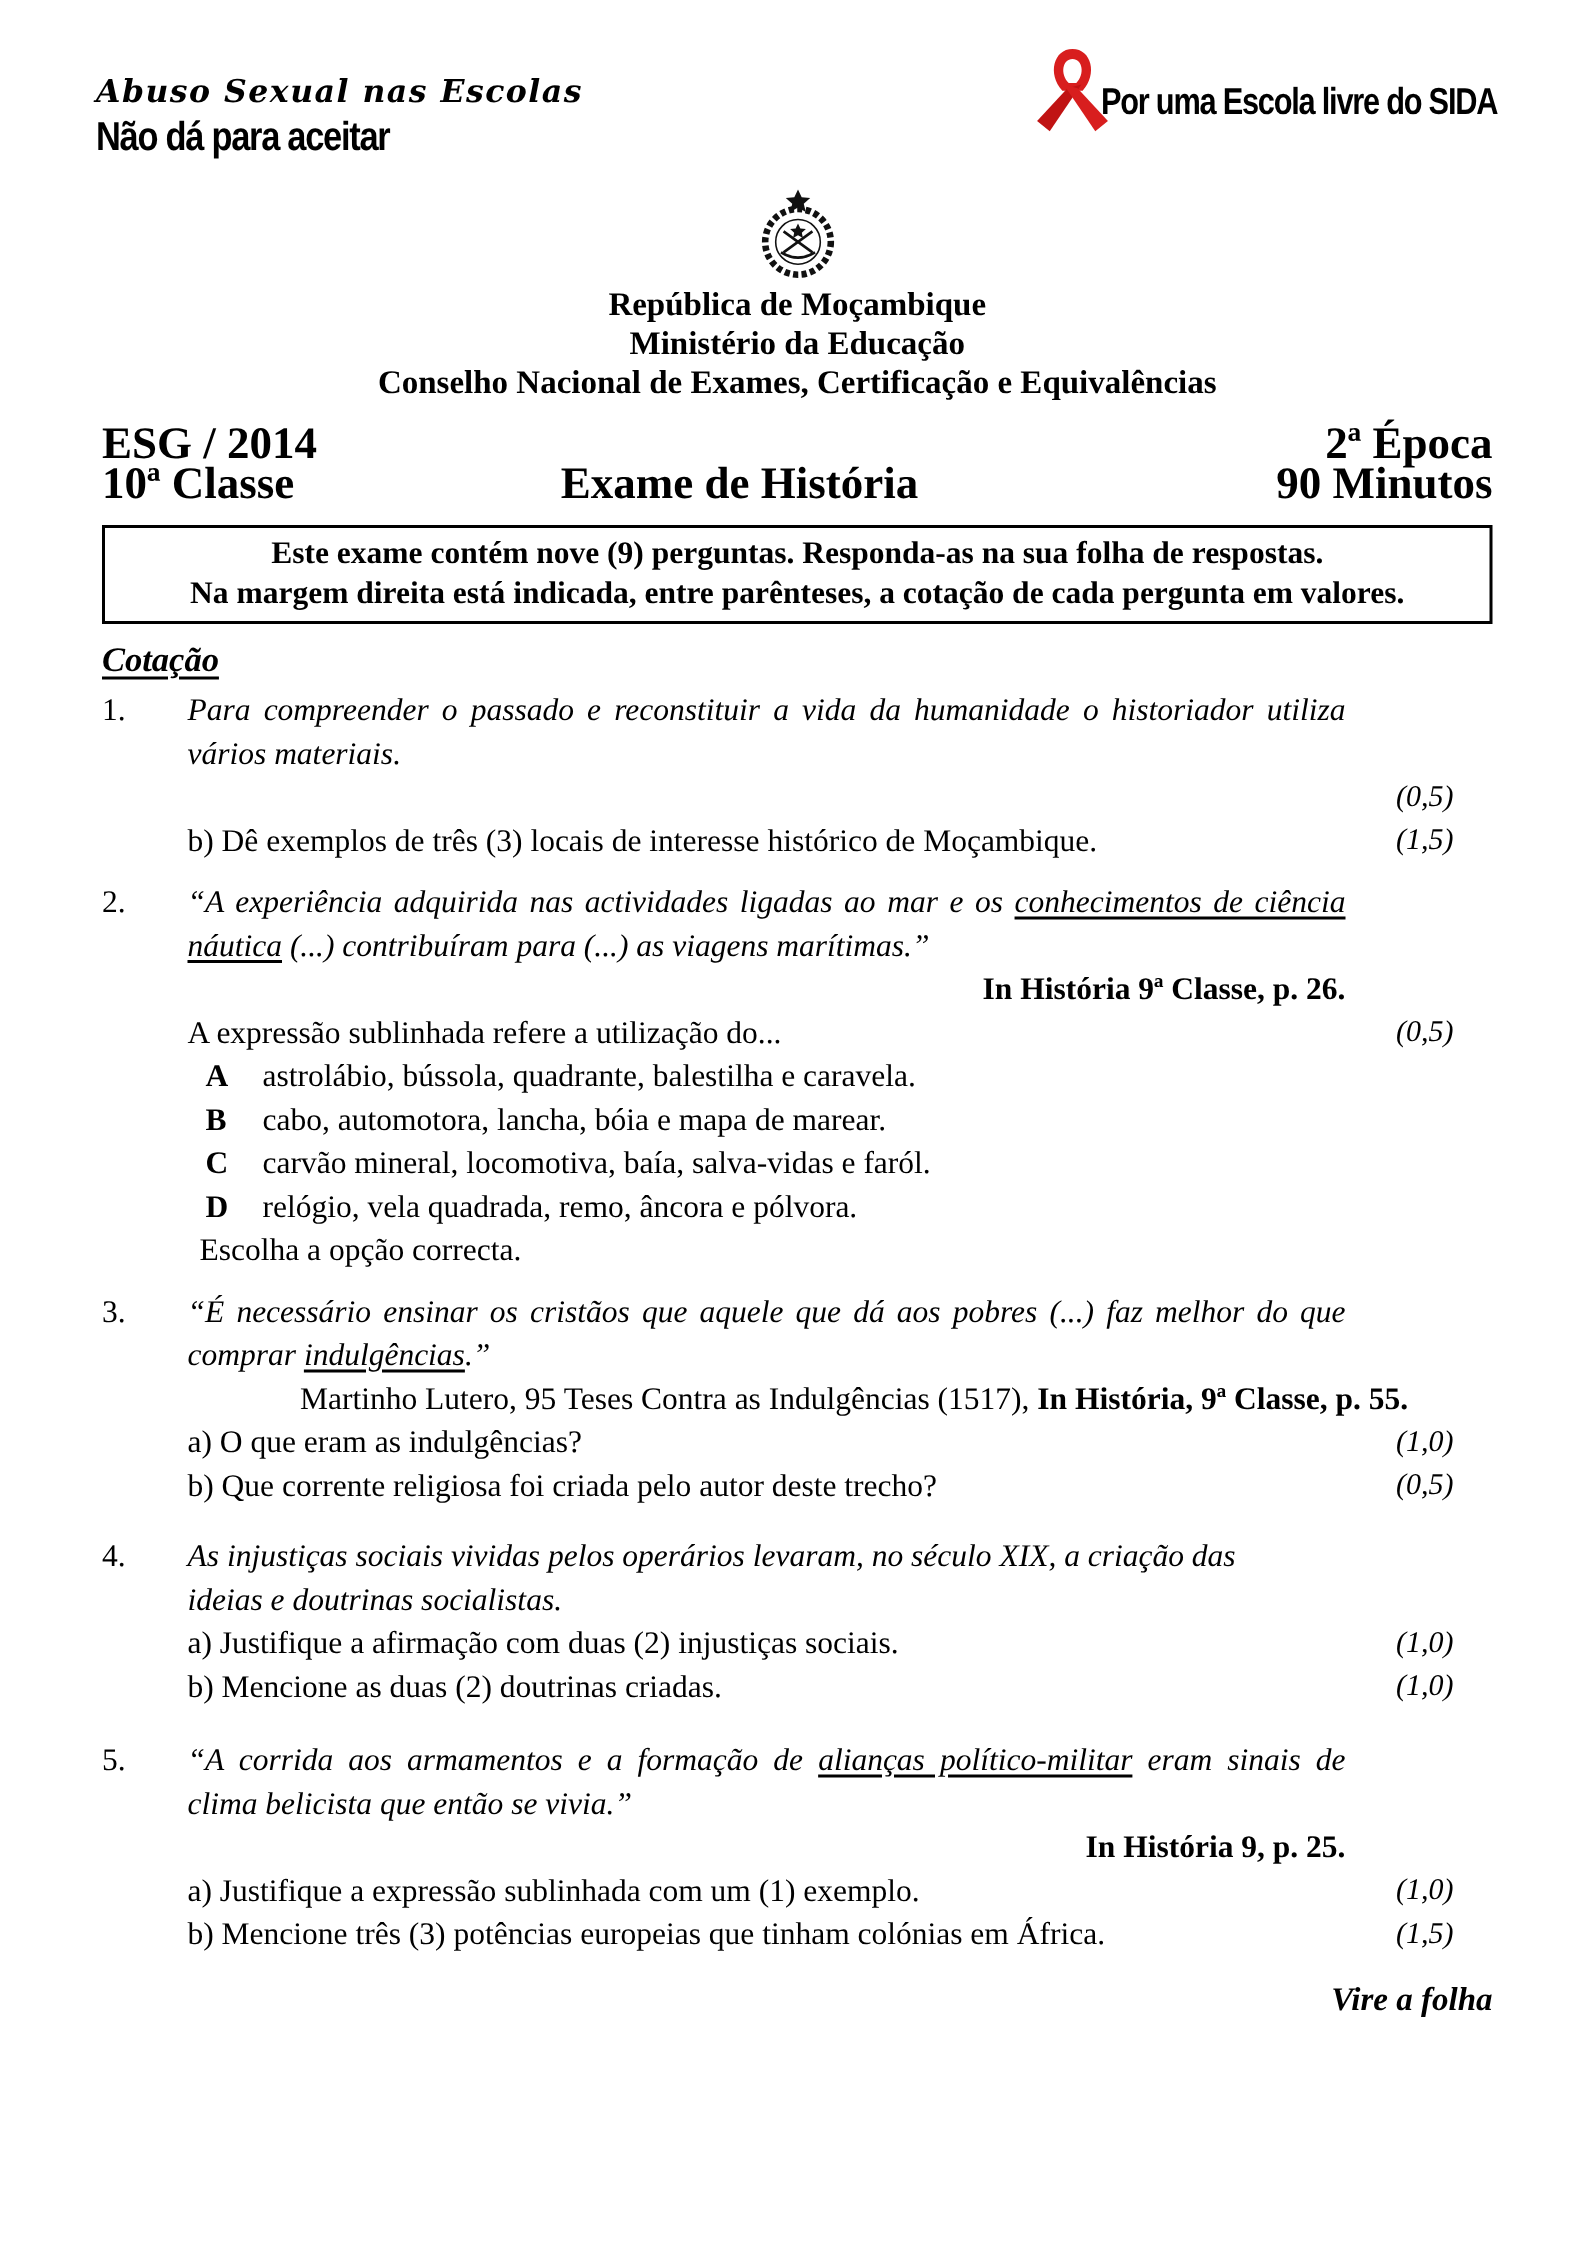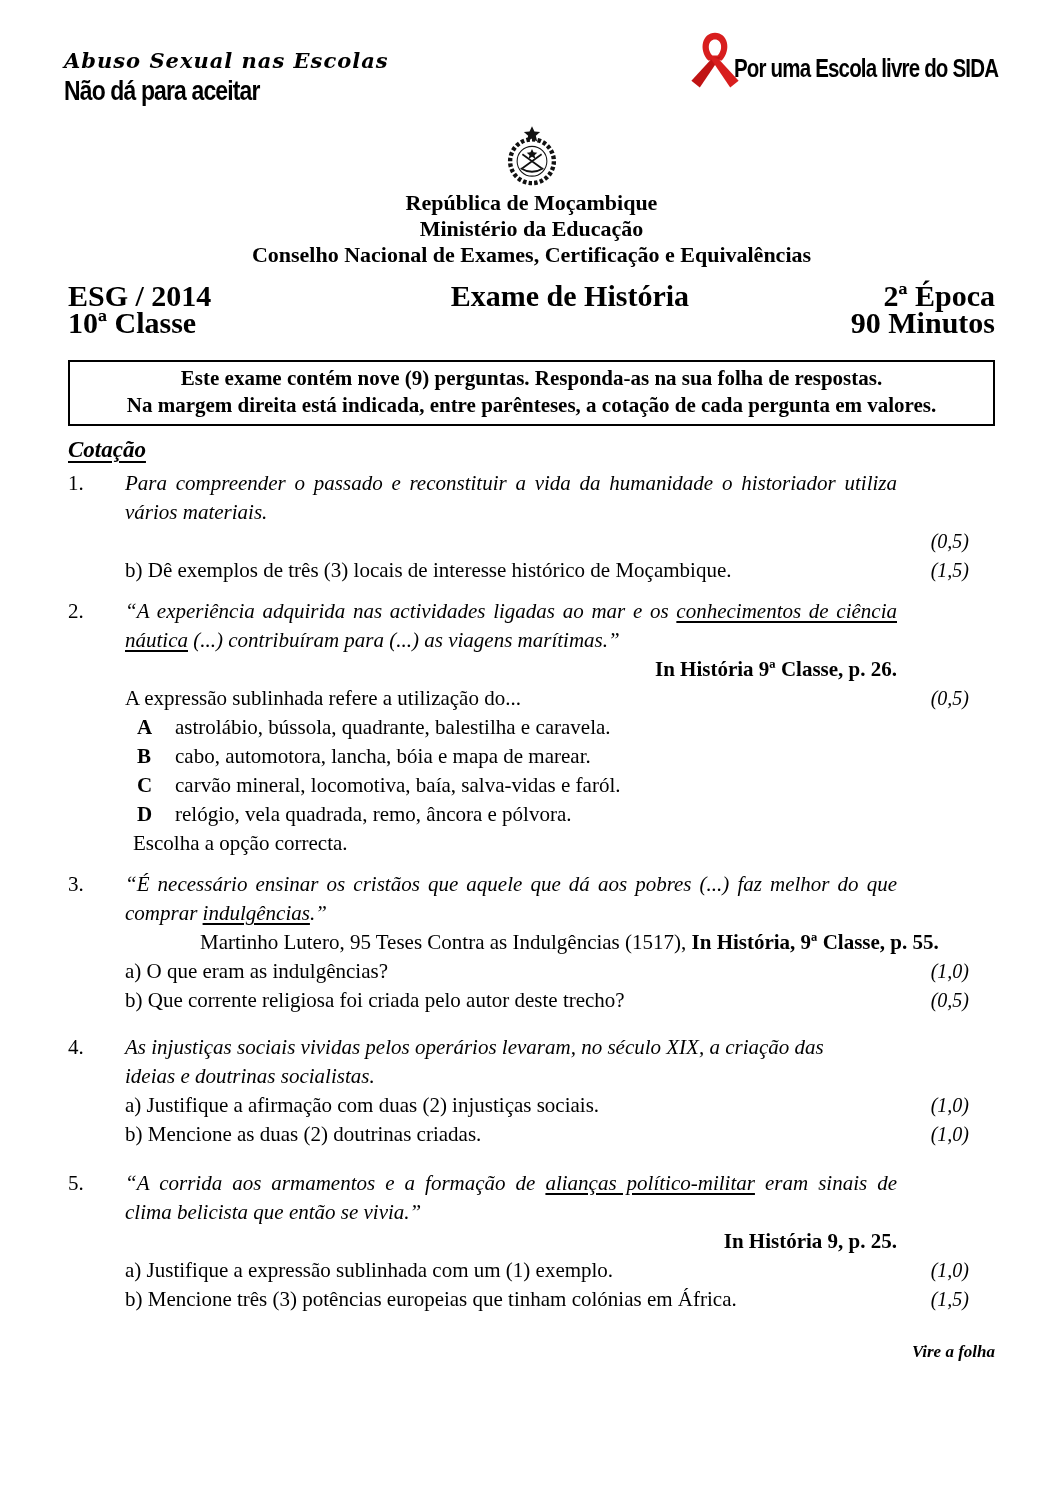--- a/index.html
+++ b/index.html
@@ -39,25 +39,25 @@
     transform:scaleX(0.82); transform-origin:right center;
     white-space:nowrap;
   }
 
   .emblem-row { text-align:center; height:60px; }
   .title { text-align:center; font-weight:bold; font-size:22px; line-height:26px; }
   .titles { margin-top:4px; }
 
   .exam-row { display:flex; margin-top:14px; font-weight:bold; font-size:30px; line-height:27px; }
   .exam-left  { width:33%; }
-  .exam-center{ width:34%; text-align:right; }
+  .exam-center{ width:34%; text-align:left;margin-top:27px; }
   .exam-right { width:33%; text-align:right; }
 
   .inst-box {
-    border:2px solid #000; margin-top:24px;
+    border:2px solid #000; margin-top:14px;
     padding:3px 8px 5px; text-align:center;
     font-weight:bold; font-size:21px; line-height:27px;
   }
 
   .cot-header {
     text-align:left; padding-right:12px; margin-top:10px;
     font-weight:bold; font-style:italic; font-size:23px; line-height:27px;
   }
   .cot-header span { text-decoration:underline; text-decoration-thickness:2px; text-underline-offset:4px; }
 
@@ -79,22 +79,22 @@
   .b { font-weight:bold; }
 
   .src-right { text-align:right; font-weight:bold; }
   .attr-center { padding-left:75px; }
 
   .opt { display:flex; }
   .opt-letter { flex:none; width:38px; padding-left:12px; font-weight:bold; }
   .closing { padding-left:8px; }
 
   .footer-note {
-    text-align:right; margin-top:28px;
-    font-weight:bold; font-style:italic; font-size:17px;
+    text-align:right; margin-top:16px;
+    font-weight:bold; font-style:italic; font-size:22px;
   }
 </style>
 </head>
 <body>
 
 <div class="page">
 
   <div class="campaign-left">
     <div class="slogan-script">Abuso Sexual nas Escolas</div>
     <div class="slogan-bold">Não dá para aceitar</div>

